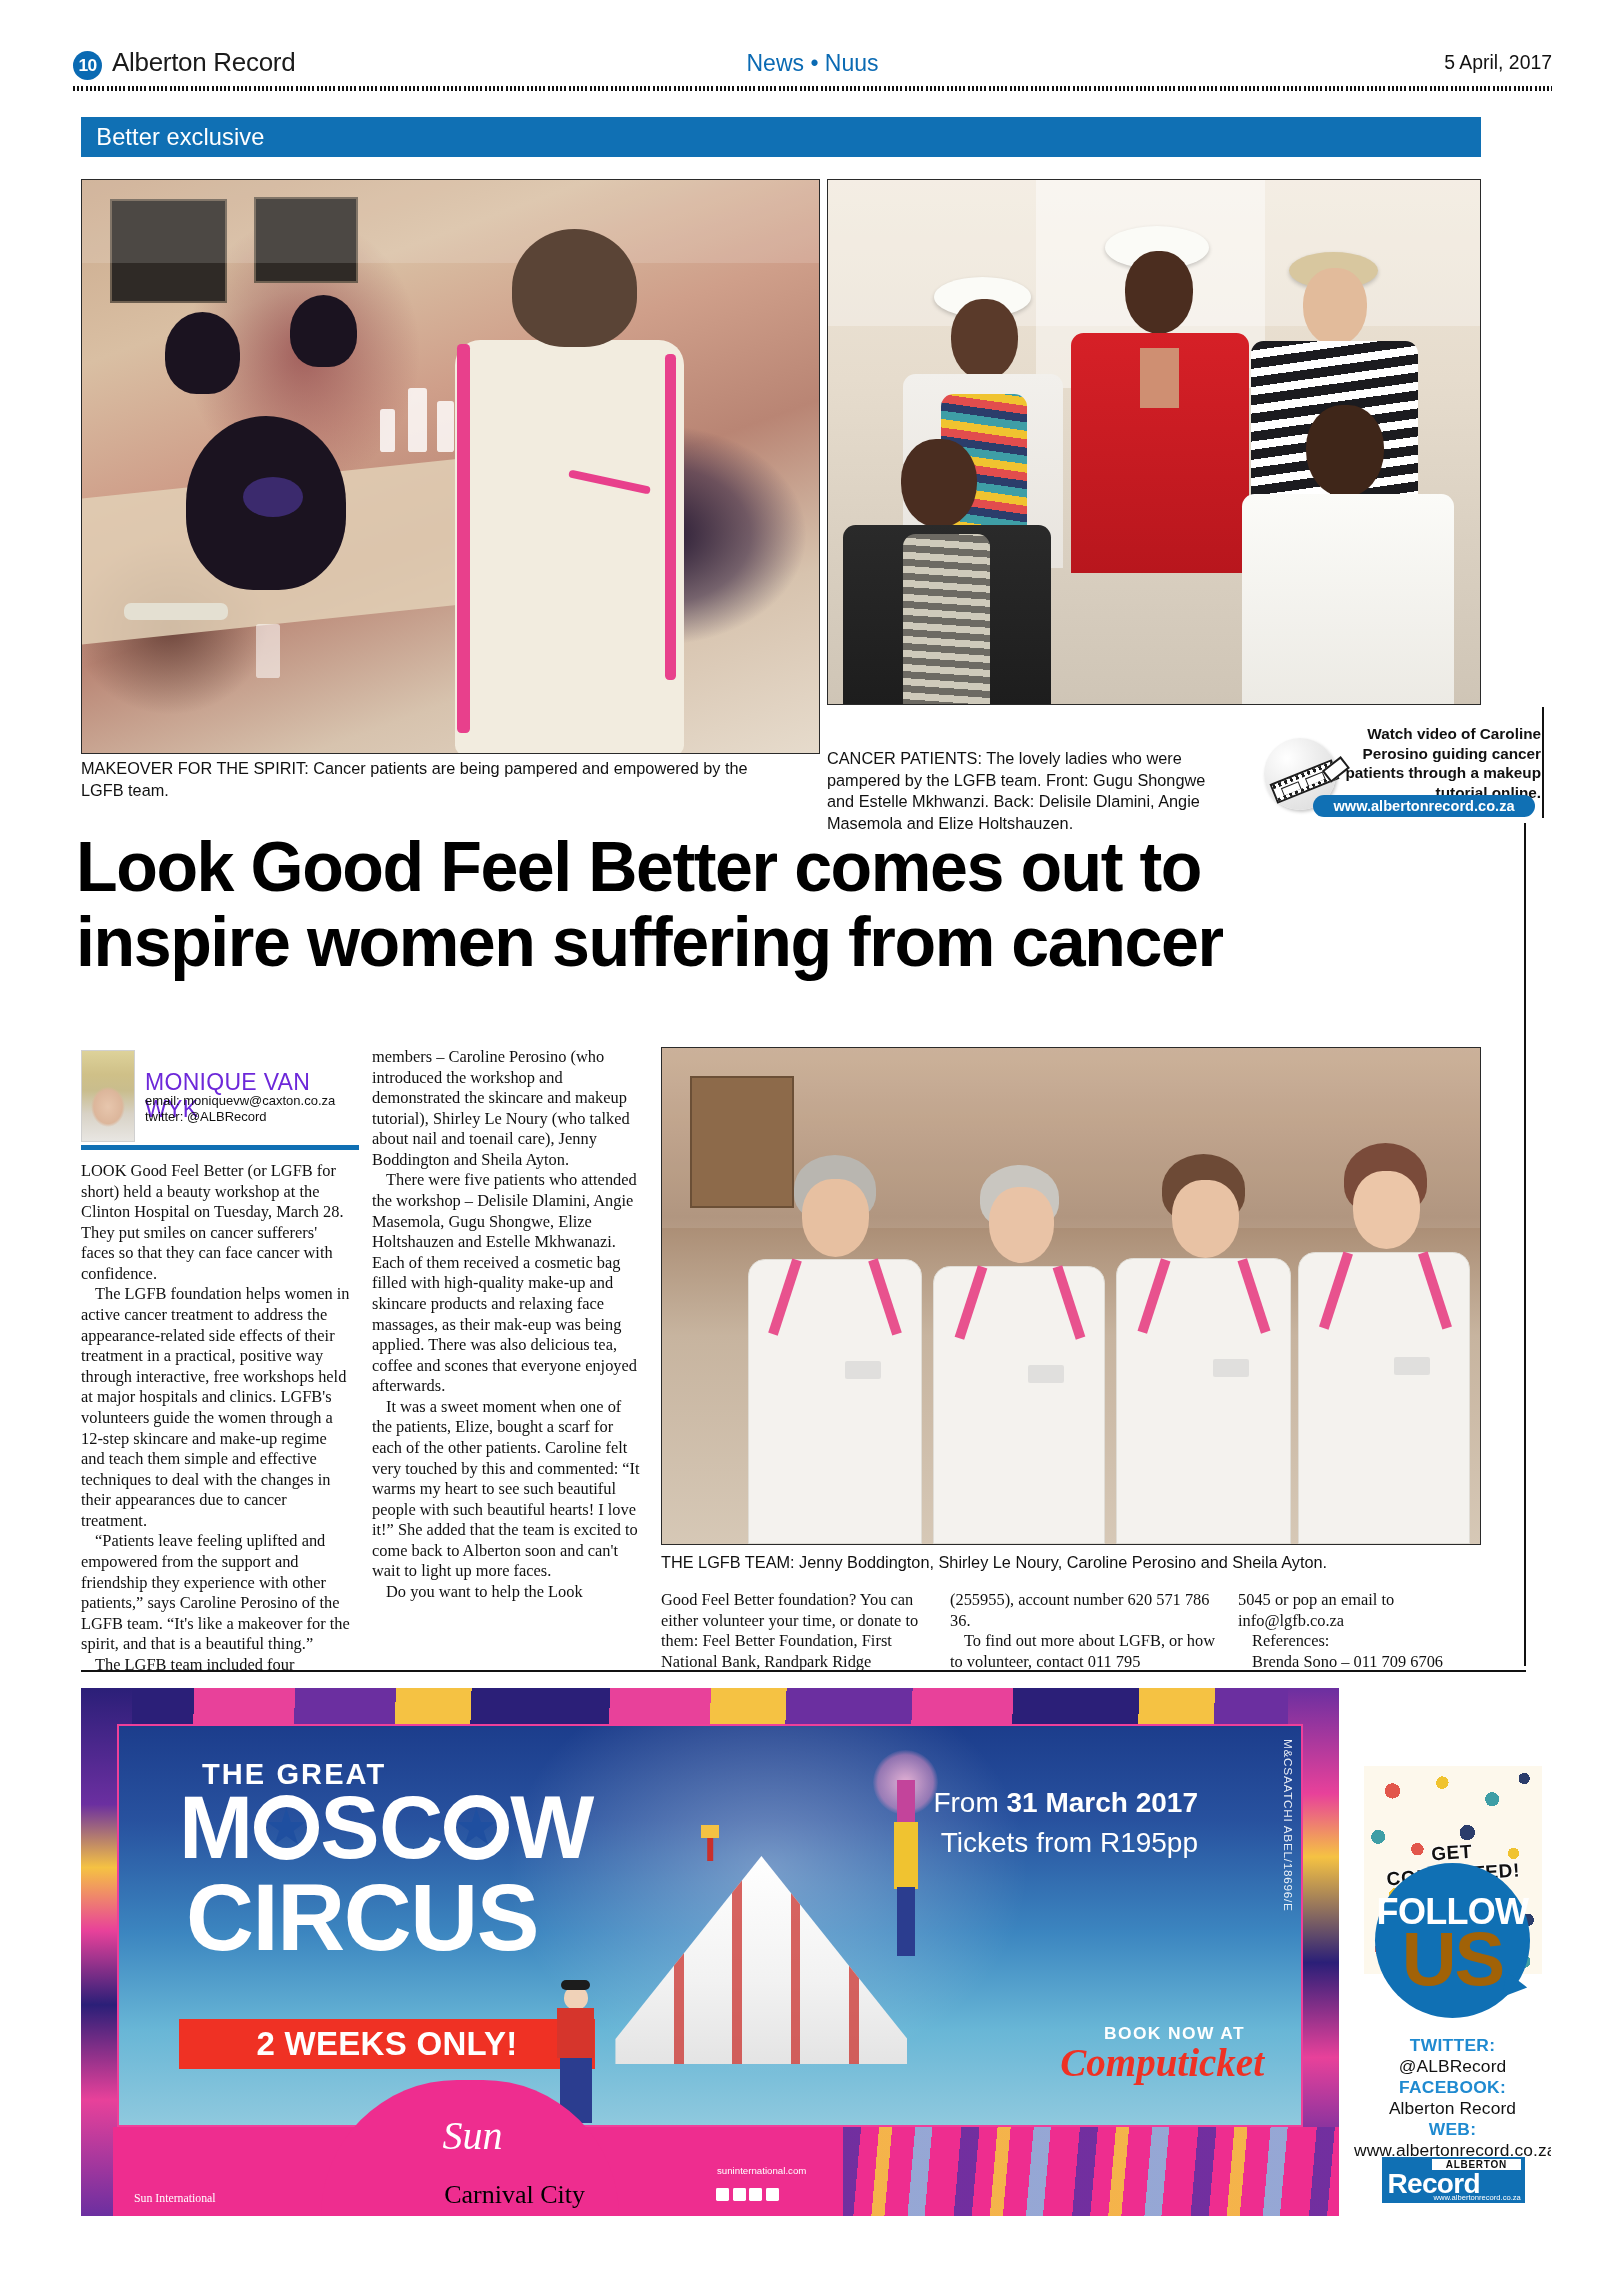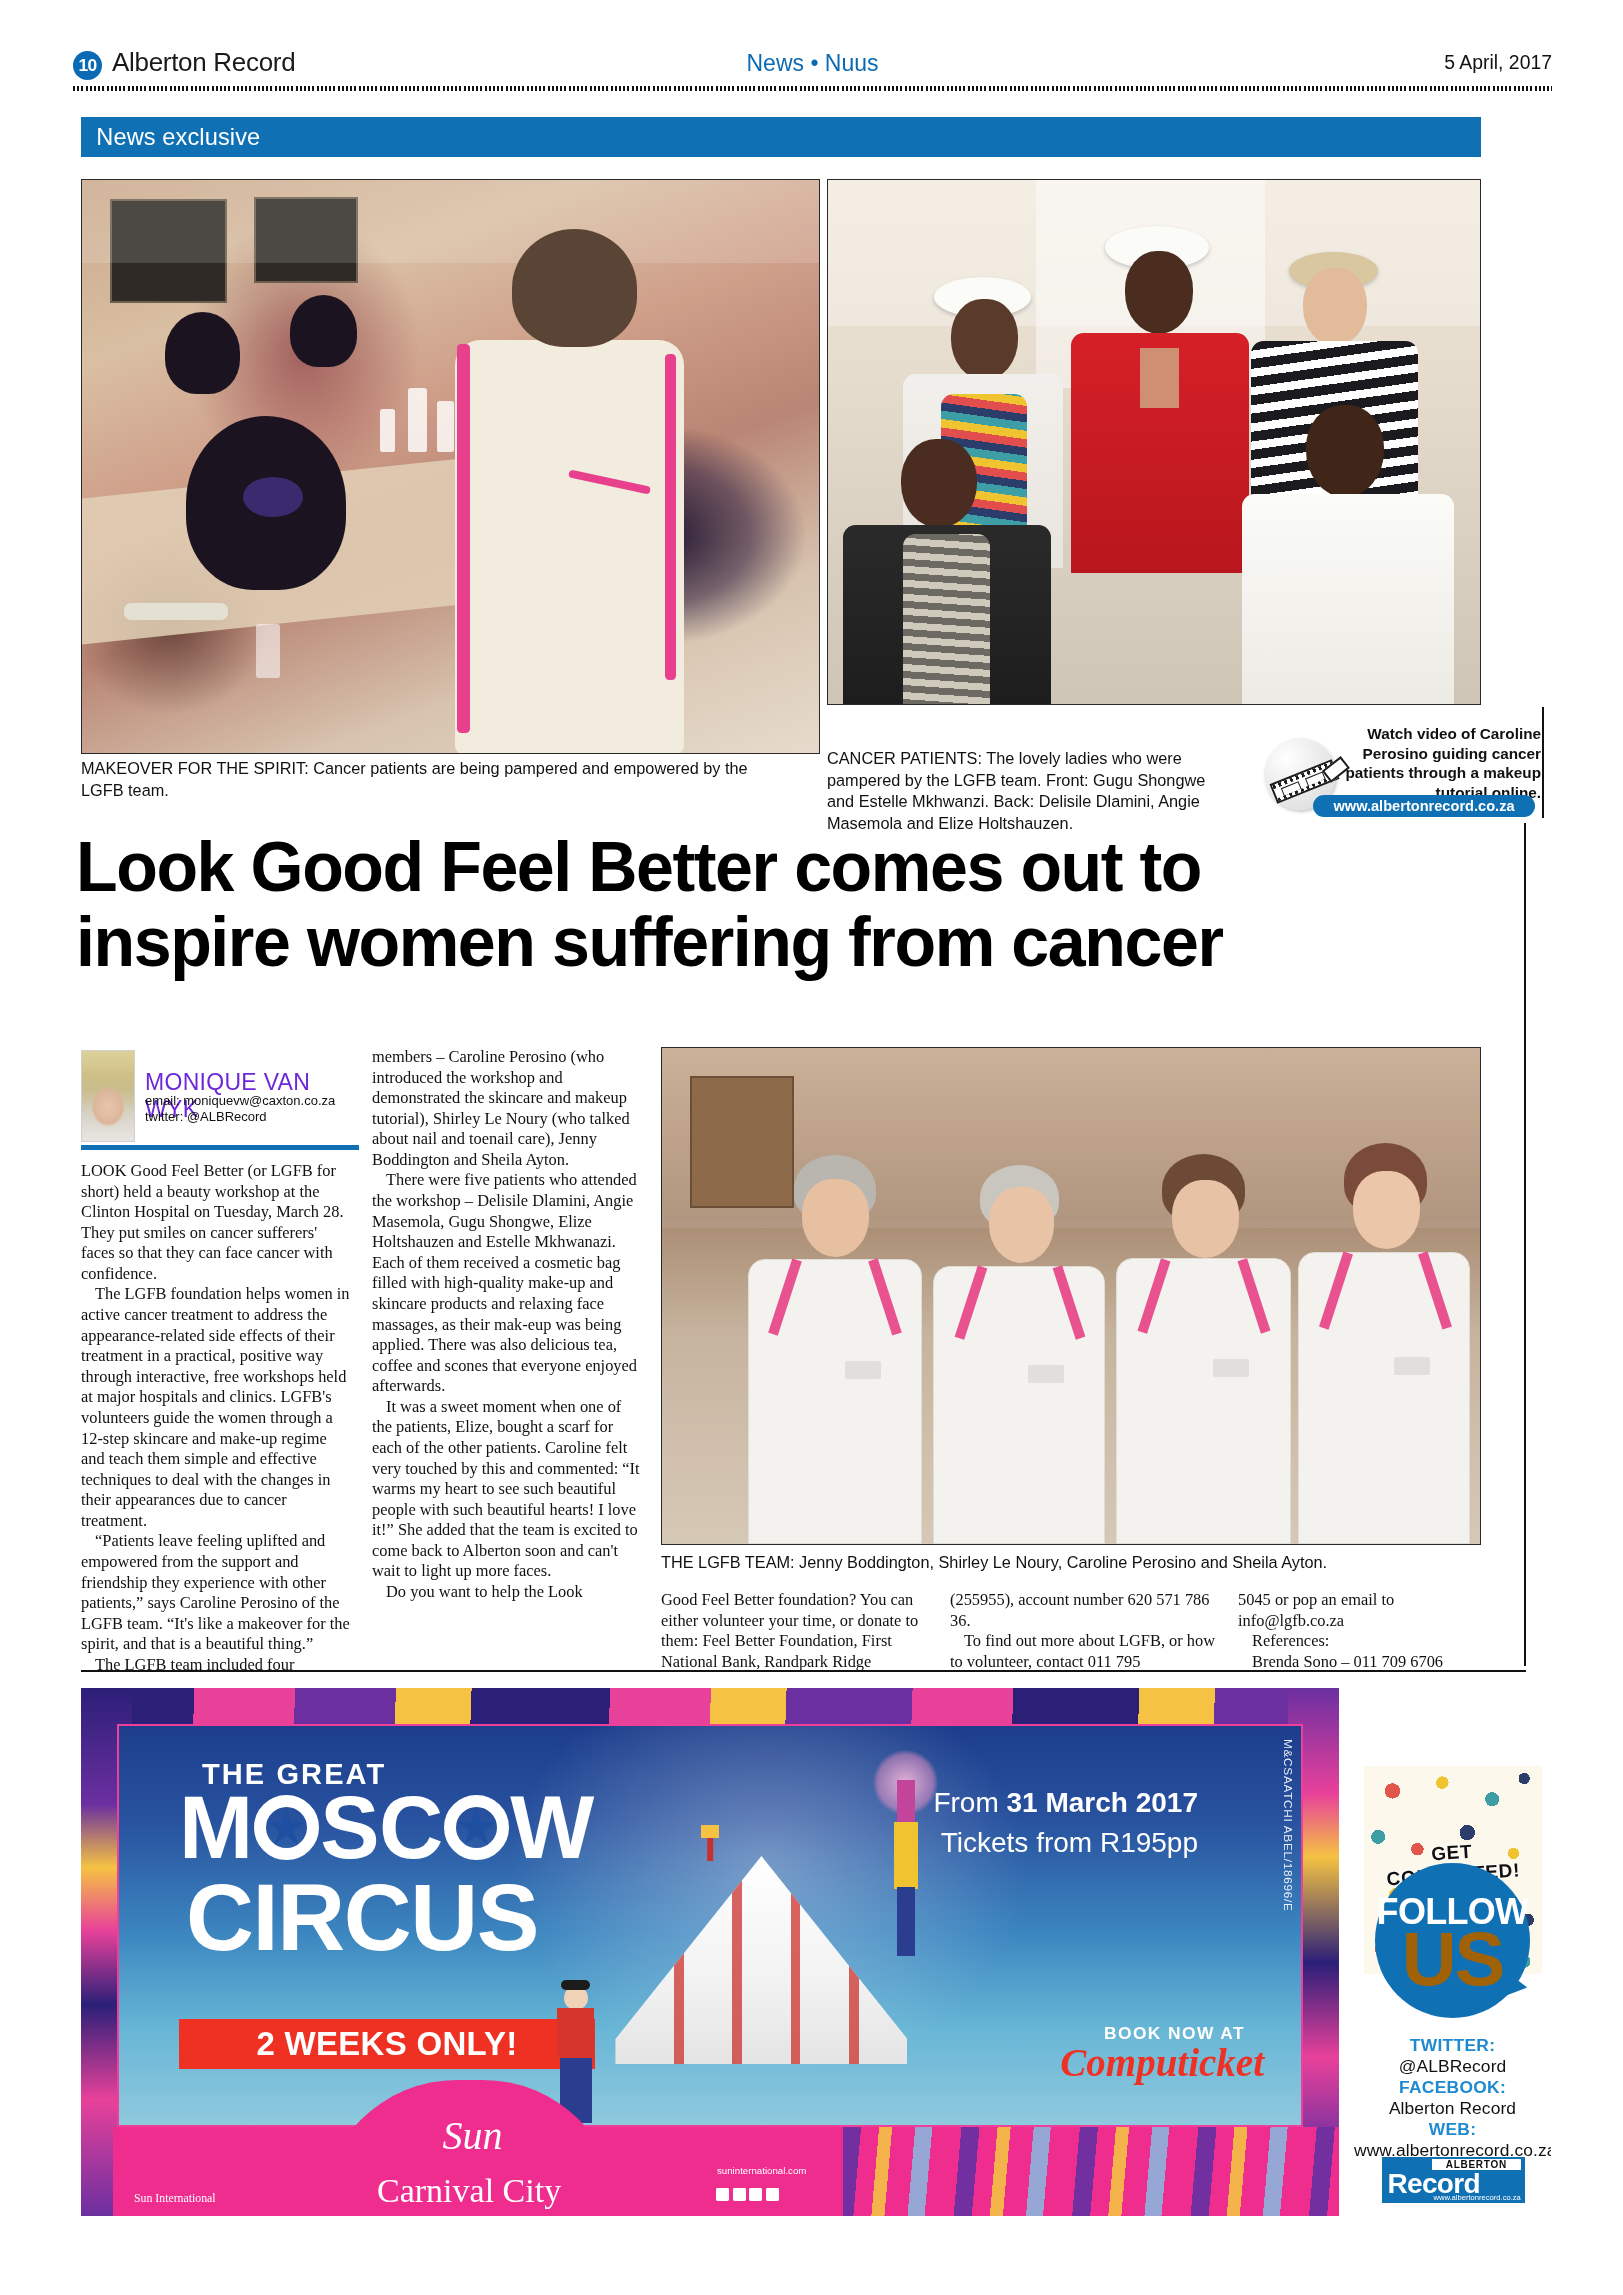--- a/index.html
+++ b/index.html
@@ -345,21 +345,21 @@
     position: absolute; left: 208px; bottom: 0; width: 298px; height: 136px;
     background: #ee2d8f; border-radius: 149px 149px 0 0;
   }
   .sun-logo {
     position: absolute; left: 311px; bottom: 40px; width: 97px; height: 64px;
     color: #fff; font-family: "Liberation Serif", serif; font-style: italic;
     font-size: 40px; text-align: center;
   }
   .sun-carnival {
     position: absolute; left: 264px; bottom: 5.6px; width: 208px;
-    text-align: left; color: #ffffff; font-size: 34px;
+    text-align: right; color: #000000; font-size: 26px;
     font-family: "Liberation Serif", serif;
   }
   .sun-intl {
     position: absolute; left: 21px; bottom: 9.7px;
     color: #fff; font-size: 11.8px; font-family: "Liberation Serif", serif;
   }
   .sun-url {
     position: absolute; left: 604px; bottom: 40px;
     color: #fff; font-size: 9.7px;
   }
@@ -463,21 +463,21 @@
 
   <div class="masthead">
     <div class="page-badge">10</div>
     <div class="masthead-title">Alberton Record</div>
     <div class="masthead-section">News • Nuus</div>
     <div class="masthead-date">5 April, 2017</div>
   </div>
   <div class="rule-dotted"></div>
 
   <div class="kicker-bar">
-    <span>News exclusive</span>
+    <span>Better exclusive</span>
   </div>
 
   <div class="photo" id="photo-makeover">
     <div class="ph-inner">
       <div class="mk-frame" style="left:28px;top:19.4px;width:117px;height:104px;"></div>
       <div class="mk-frame" style="left:172px;top:16.7px;width:104px;height:86px;"></div>
       <div class="mk-wall" style="left:0;top:0;width:100%;height:83px;"></div>
       <div class="mk-table" style="left:0;top:298px;width:389px;height:146px;transform:skewY(-6deg);"></div>
       <div class="mk-hair" style="left:104px;top:236px;width:160px;height:174px;"></div>
       <div class="mk-purple" style="left:161px;top:297px;width:60px;height:40px;"></div>

